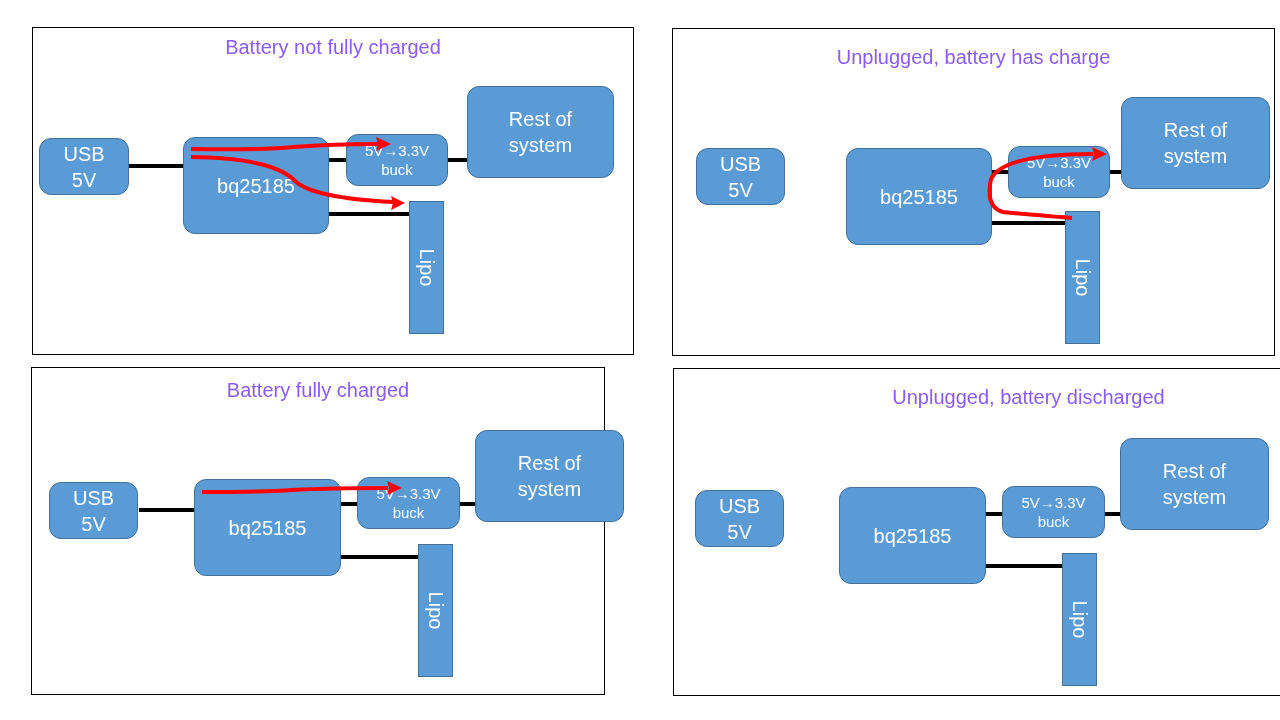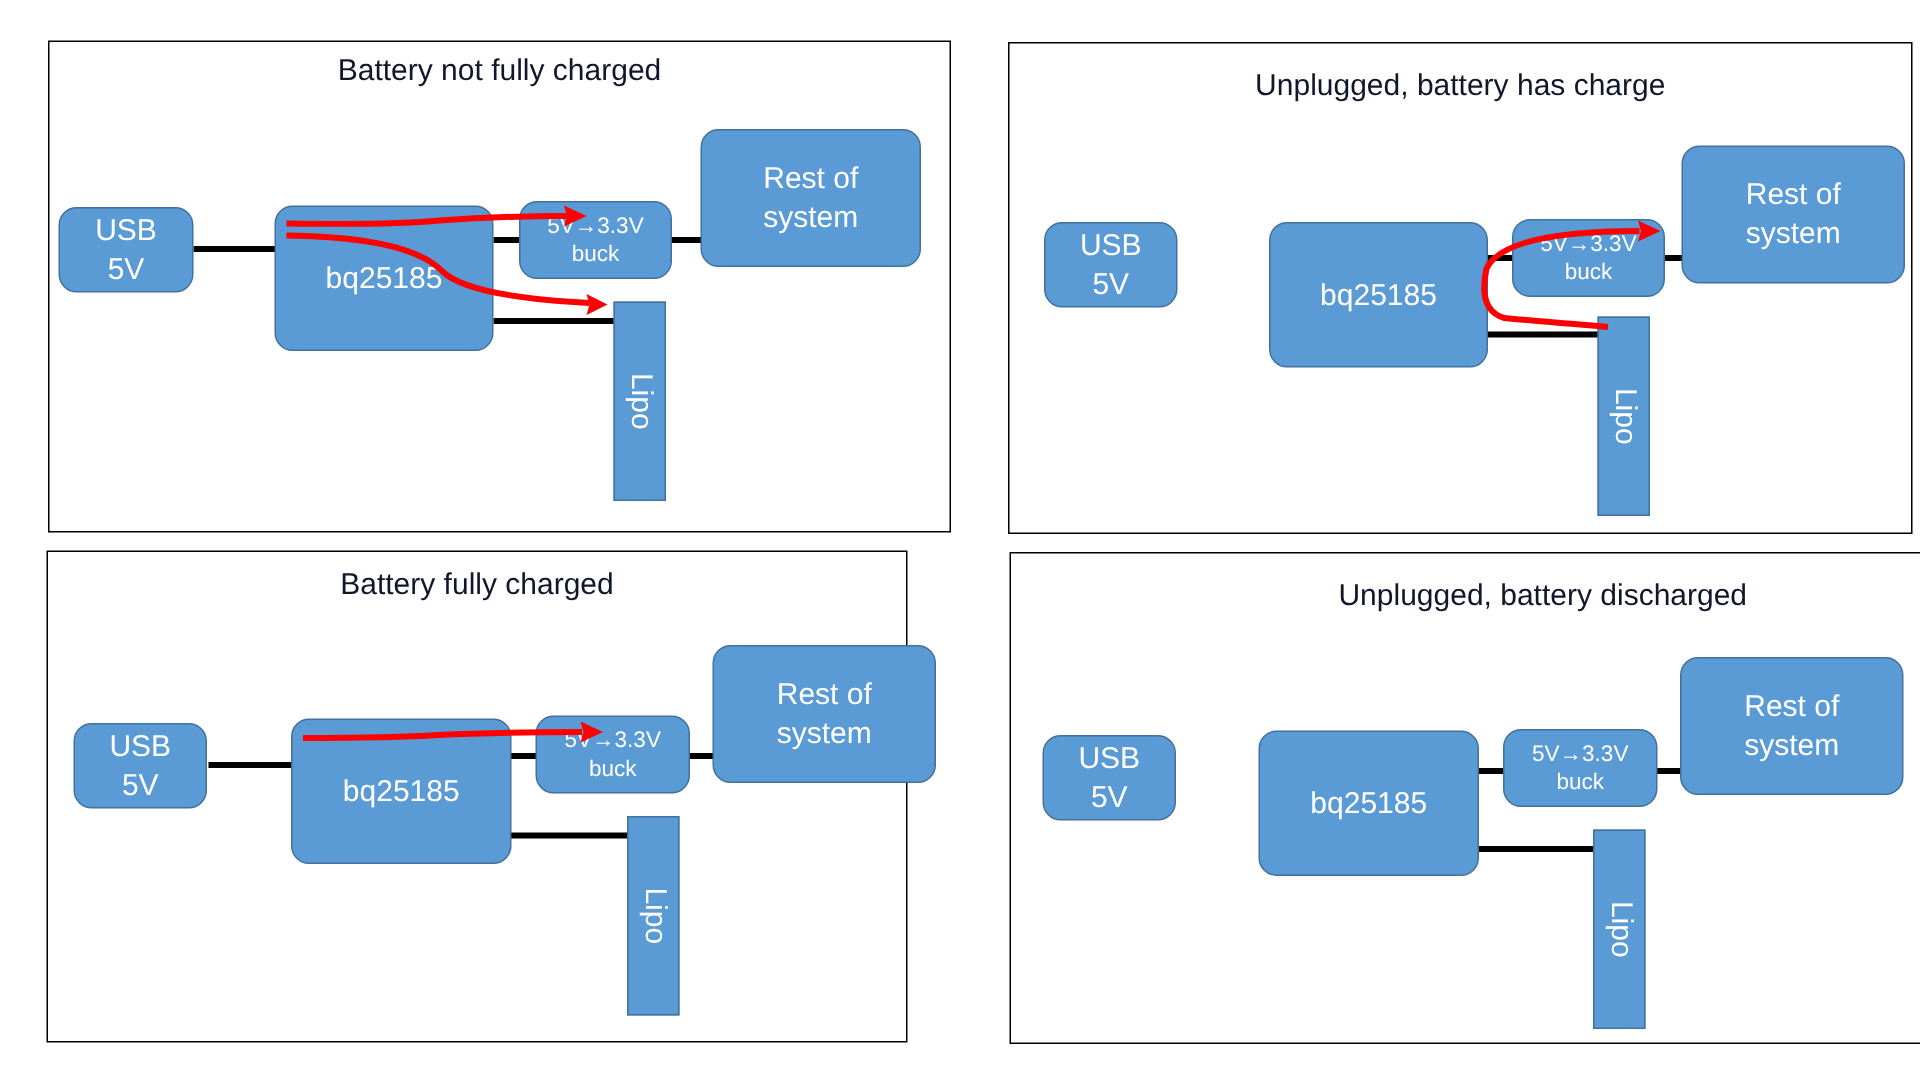--- a/index.html
+++ b/index.html
@@ -1,19 +1,19 @@
 <!DOCTYPE html>
 <html><head>
 <meta charset="utf-8">
 <style>
   html, body { margin: 0; padding: 0; }
   body { width: 1280px; height: 720px; background: #ffffff; position: relative; overflow: hidden;
          font-family: "Liberation Sans", "DejaVu Sans", sans-serif; }
   .panel { position: absolute; border: 1px solid #000; box-sizing: border-box; background: #fff; }
-  .panel-title { position: absolute; left: 0; right: 0; text-align: center; font-size: 20px; color: #0f172a; }
+  .panel-title { position: absolute; left: 0; right: 0; text-align: center; font-size: 20px; color: #8b5cf6; }
   .block { position: absolute; background: #5b9bd5; border: 1px solid #41719c; box-sizing: border-box;
            color: #fff; display: flex; align-items: center; justify-content: center; text-align: center; }
   .rounded { border-radius: 12px; }
   .lbl { white-space: pre-line; line-height: 1.3; }
   .wire { position: absolute; background: #000; height: 4px; }
   .lipo-lbl { transform: rotate(90deg); white-space: nowrap; font-size: 20px; }
   svg.flow { position: absolute; left: 0; top: 0; pointer-events: none; overflow: visible; }
 </style>
 </head>
 <body>

